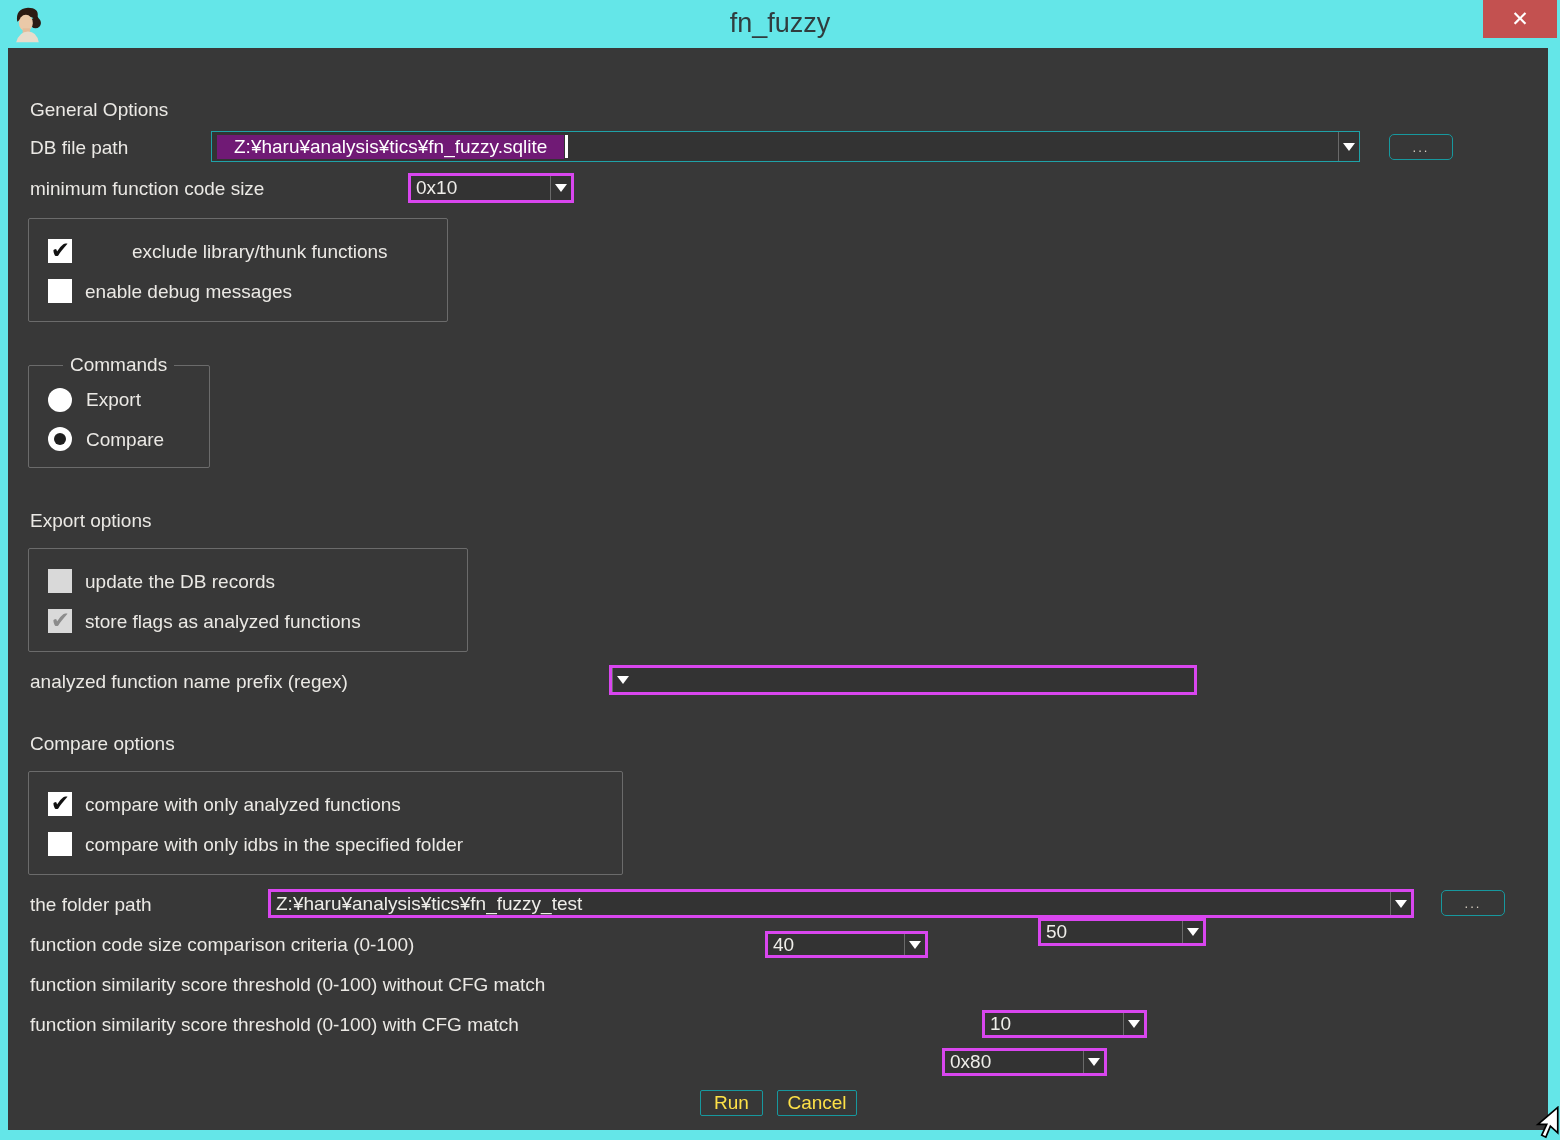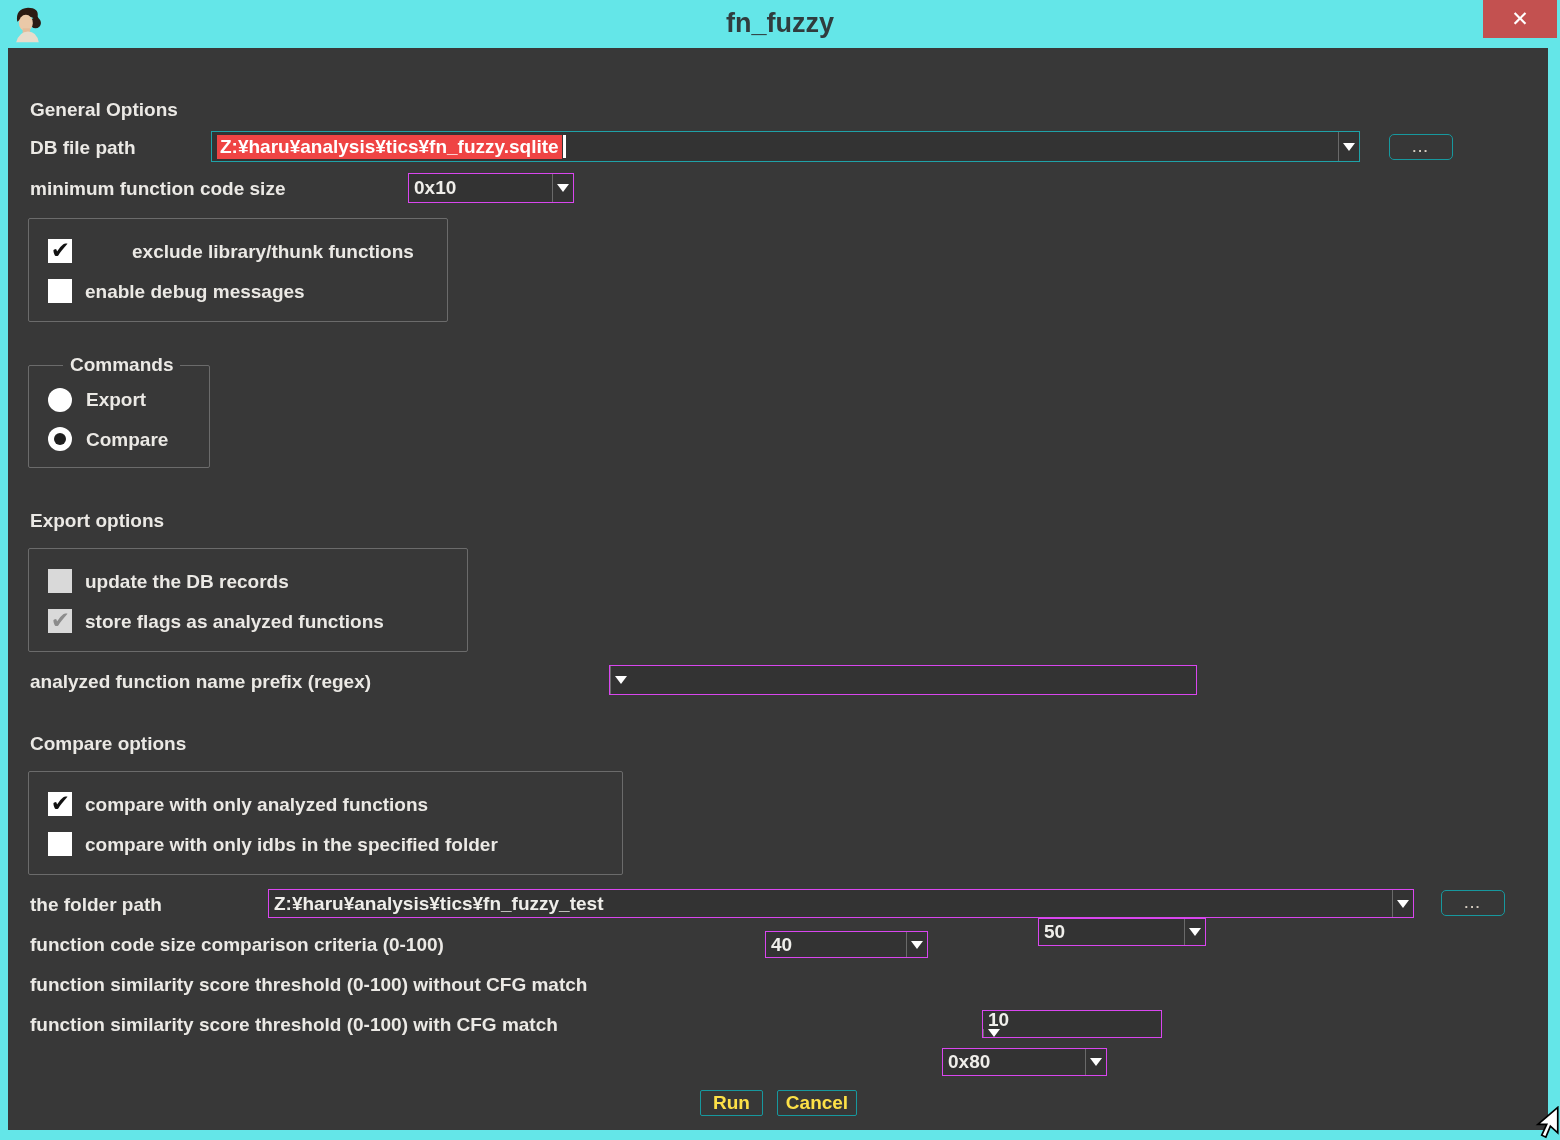--- a/index.html
+++ b/index.html
@@ -1,36 +1,36 @@
 <!DOCTYPE html>
 <html><head>
 <meta charset="utf-8">
 <style>
   html,body{margin:0;padding:0;background:#1e1e1e;}
   .window{
     position:relative;width:1560px;height:1140px;overflow:hidden;
-    background:#64e6e8;font-family:"Liberation Sans","DejaVu Sans",sans-serif;font-weight:bold;
+    background:#64e6e8;font-family:"Liberation Sans","DejaVu Sans",sans-serif;
     -webkit-font-smoothing:antialiased;
   }
   .titlebar{position:absolute;left:0;top:0;width:1560px;height:48px;background:#64e6e8;}
   .title{position:absolute;left:0;top:0;width:100%;height:48px;line-height:46px;
     text-align:center;font-size:27px;color:#303c3e;}
   .app-icon{position:absolute;left:14px;top:4px;width:28px;height:40px;}
   .close-btn{position:absolute;left:1483px;top:0;width:74px;height:38px;background:#c35150;
     display:flex;align-items:center;justify-content:center;color:#ffffff;font-size:21px;cursor:default;}
   .body{position:absolute;left:8px;top:48px;width:1540px;height:1082px;background:#383838;}
 
   .label{position:absolute;color:#ebe9e5;font-size:19px;line-height:24px;white-space:nowrap;}
 
-  .combo{position:absolute;background:#333333;border:1px solid #d946ef;display:flex;align-items:stretch;box-sizing:border-box;}
+  .combo{position:absolute;background:#333333;border:3px solid #d946ef;display:flex;align-items:stretch;box-sizing:border-box;}
   .combo.focused{border:1px solid #1fa2a8;}
   .combo .value{flex:1;display:flex;align-items:center;padding-left:5px;color:#efeeea;font-size:19px;white-space:nowrap;overflow:hidden;}
   .combo .arrow-box{width:20px;border-left:1px solid #6a6a6a;display:flex;align-items:center;justify-content:center;}
   .tri{width:0;height:0;border-left:6px solid transparent;border-right:6px solid transparent;border-top:8px solid #ffffff;}
-  .selection{background:#ef4444;color:#ffffff;padding:1px 3px;}
+  .selection{background:#701a75;color:#ffffff;padding:1px 17px;}
   .caret{display:inline-block;width:3px;height:23px;background:#ffffff;margin-left:1px;}
 
   .checkbox{position:absolute;width:24px;height:24px;background:#ffffff;}
   .checkbox.disabled{background:#d9d9d9;}
   .checkbox[data-checked="true"]::after{content:"\2714";position:absolute;top:-2px;left:1px;right:0;bottom:0;
     display:flex;align-items:center;justify-content:center;font-size:23px;font-weight:bold;color:#121212;}
   .checkbox.disabled[data-checked="true"]::after{color:#8c8c8c;}
 
   .radio{position:absolute;width:24px;height:24px;background:#ffffff;border-radius:50%;}
   .radio[data-checked="true"]::after{content:"";position:absolute;left:6px;top:6px;width:12px;height:12px;background:#1f1f1f;border-radius:50%;}
@@ -141,21 +141,21 @@
 
   <div class="label" style="left:30px;top:973px;">function similarity score threshold (0-100) without CFG match</div>
   <div class="combo" style="left:1038px;top:918px;width:168px;height:28px;">
     <div class="value">50</div>
     <div class="arrow-box">
         <div class="tri"></div>
       </div>
   </div>
 
   <div class="label" style="left:30px;top:1013px;">function similarity score threshold (0-100) with CFG match</div>
-  <div class="combo" style="left:982px;top:1010px;width:180px;height:28px;flex-direction:column;">
+  <div class="combo" style="left:982px;top:1010px;width:165px;height:28px;">
     <div class="value">10</div>
     <div class="arrow-box">
         <div class="tri"></div>
       </div>
   </div>
 
   <div class="combo" style="left:942px;top:1048px;width:165px;height:28px;">
     <div class="value">0x80</div>
     <div class="arrow-box">
         <div class="tri"></div>

